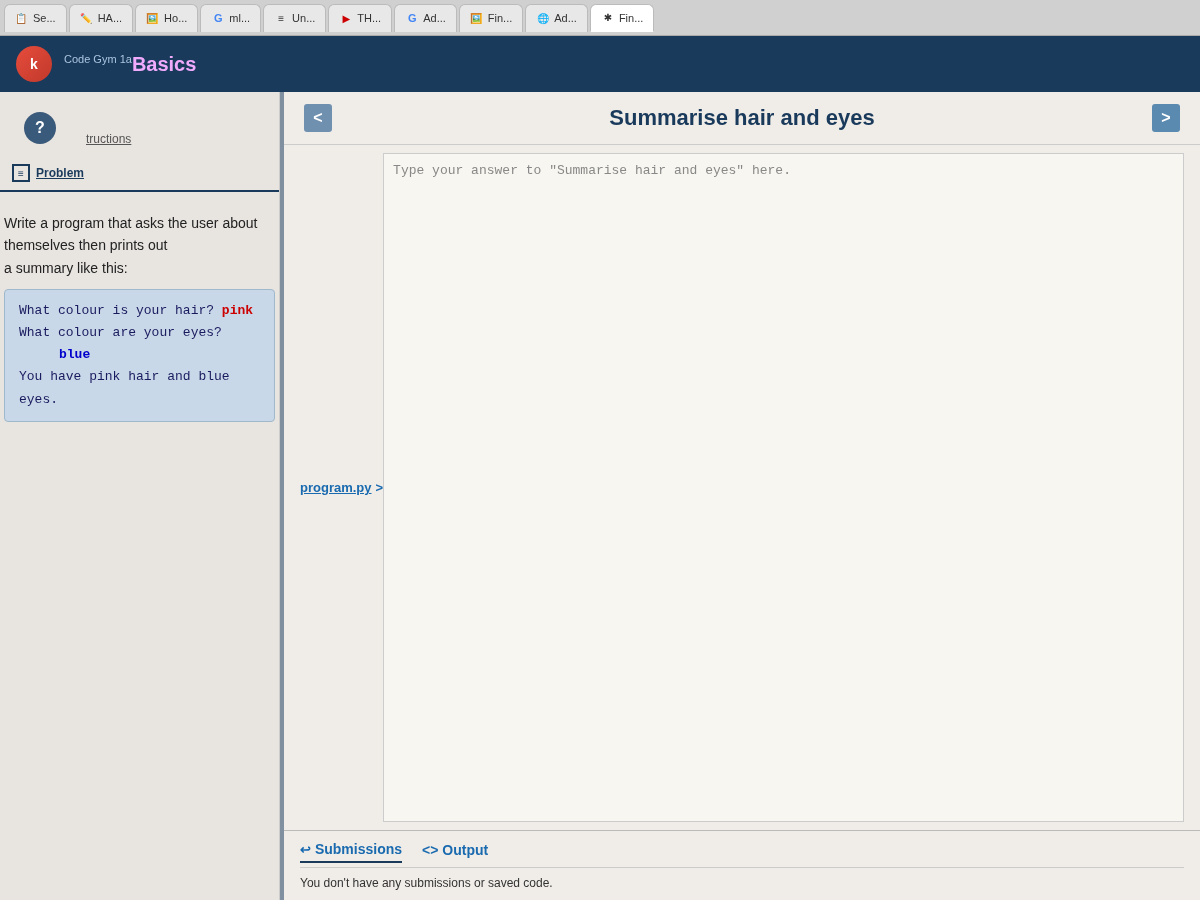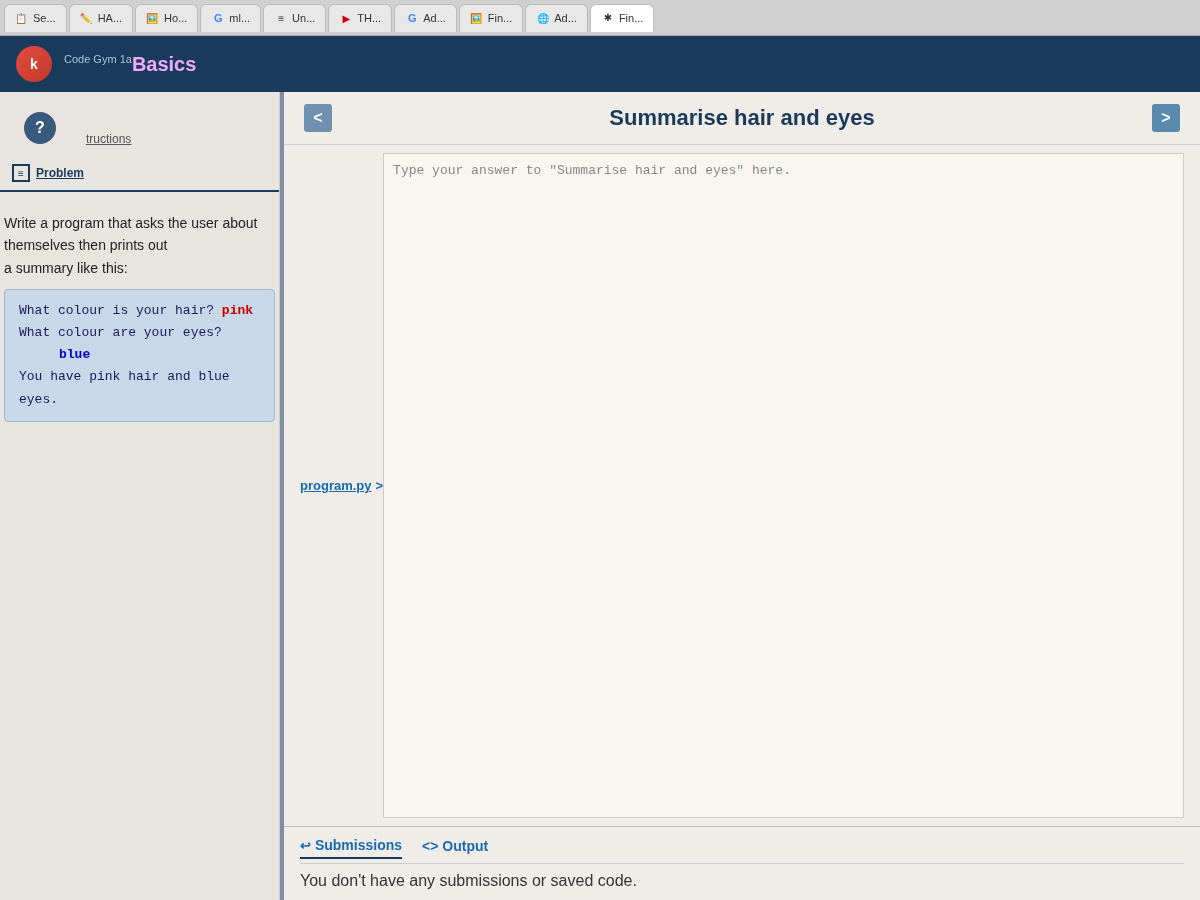--- a/index.html
+++ b/index.html
@@ -321,21 +321,21 @@
 
     .tab-btn.active {
       border-bottom: 2px solid #1a3a5c;
     }
 
     .tab-btn-icon {
       font-size: 13px;
     }
 
     .no-submissions-text {
-      font-size: 16px;
+      font-size: 12px;
       color: #333;
     }
 
     
     .vertical-divider {
       width: 4px;
       background: #8090a0;
       cursor: col-resize;
     }
   </style>

